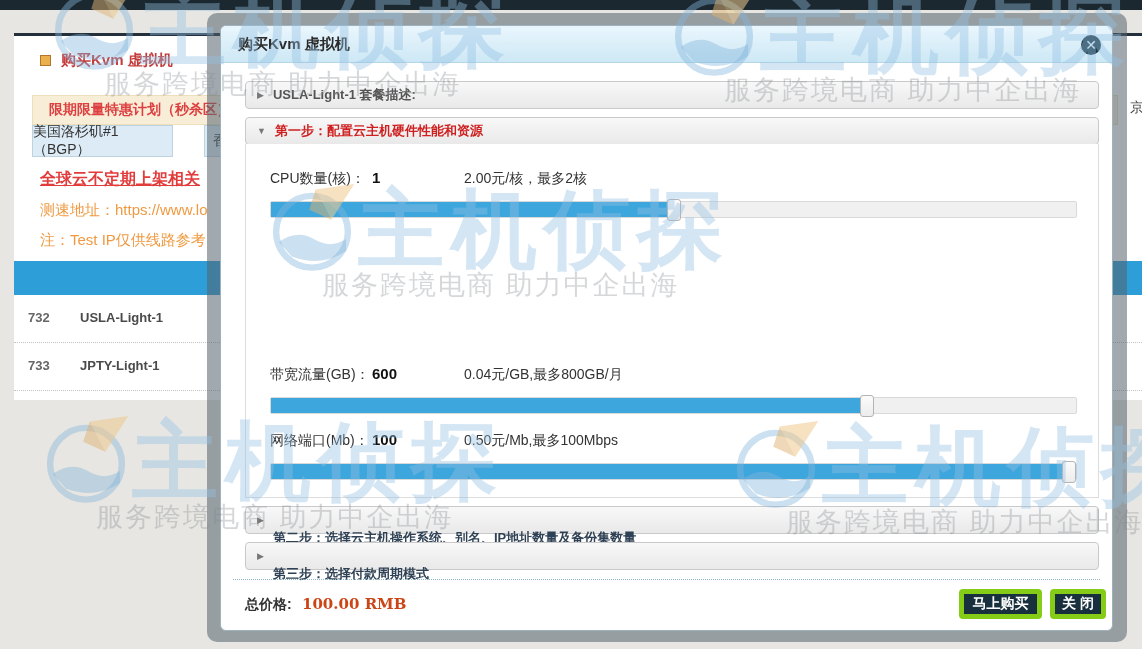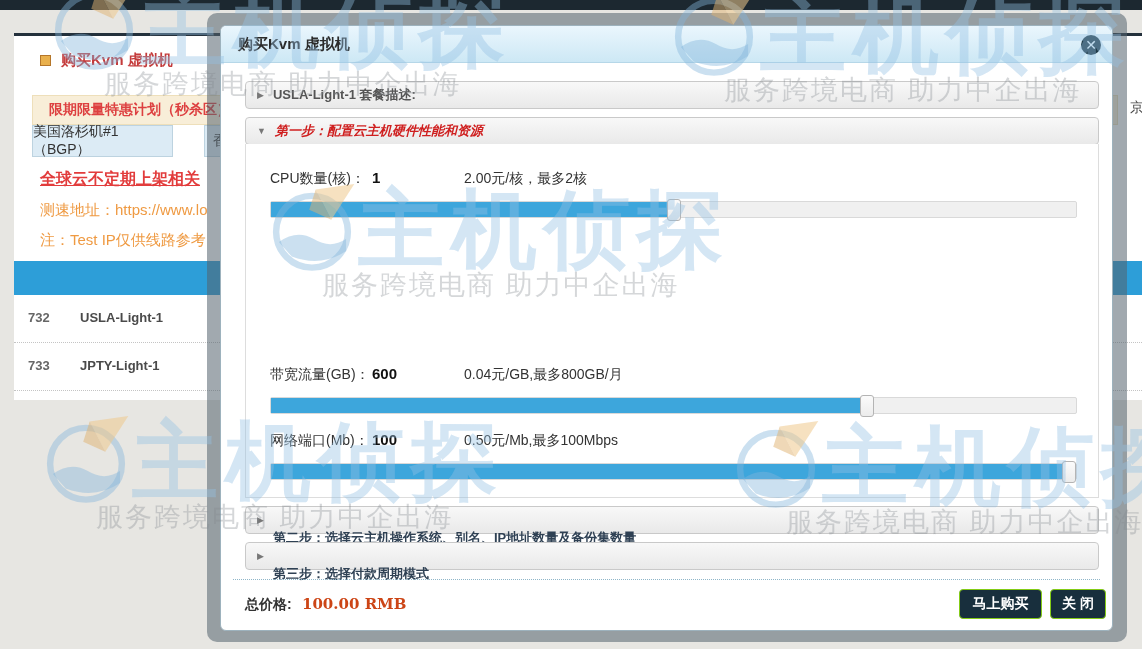--- a/index.html
+++ b/index.html
@@ -35,35 +35,35 @@
   
   .modal-border { position:absolute; left:207px; top:13px; width:920px; height:629px; background:rgba(84,99,110,0.55); border-radius:10px; z-index:10; }
   .modal { position:absolute; left:13px; top:12px; width:893px; height:606px; background:#fff; border:1px solid #9db2bd; border-radius:6px; overflow:hidden; }
   .titlebar { position:absolute; left:0; top:0; width:100%; height:37px; background:linear-gradient(#eaf6fd,#cde8f5); border-bottom:1px solid #b6d7e8; border-radius:5px 5px 0 0; }
   .mtitle { position:absolute; left:17px; top:9px; font-size:15px; font-weight:bold; color:#2b2b2b; }
   .closebtn { position:absolute; right:11px; top:9px; width:20px; height:20px; background:#1f3a47; border-radius:50%; color:#dfeef5; font-size:14px; font-weight:bold; display:flex; align-items:center; justify-content:center; cursor:pointer; line-height:1; }
   .acc { position:absolute; left:24px; right:13px; height:28px; background:linear-gradient(#f8f8f8,#e9e9e9); border:1px solid #c9c9c9; border-radius:4px; display:flex; align-items:center; font-size:13px; font-weight:bold; color:#555; }
   .acc .arr { color:#777; font-size:9px; margin:0 9px 0 11px; }
   .acc1 { top:55px; }
   .step1-head { top:91px; }
-  .step1-head .txt { color:#cf1f1f;font-style:italic; }
+  .step1-head .txt { color:#cf1f1f; }
   .step2 { top:480px; } .step3 { top:516px; }
   .step2 .txt, .step3 .txt { color:#2f4154;margin-top:36px; }
   .step1-body { position:absolute; left:24px; right:13px; top:118px; height:354px; background:#fff; border:1px solid #ddd; border-top:none; }
   .srow { position:absolute; left:0; width:100%; height:60px; }
   .srow .slabel { position:absolute; left:24px; top:0; font-size:14px; color:#333; }
   .srow .svalue { position:absolute; left:126px; top:-1px; font-size:15px; font-weight:bold; color:#111; }
   .srow .sprice { position:absolute; left:218px; top:0; font-size:14px; color:#333; }
   .slider { position:absolute; left:24px; top:31px; width:807px; height:17px; background:#f0f0f0; border:1px solid #d9d9d9; border-radius:2px; }
   .slider .fill { position:absolute; left:0; top:0; height:100%; background:#3da6dc; }
   .slider .handle { position:absolute; top:-3px; width:14px; height:22px; background:linear-gradient(#fbfbfb,#ececec); border:1px solid #b4b4b4; border-radius:3px; cursor:pointer; }
   .dotline { position:absolute; left:12px; right:12px; top:553px; border-top:1px dotted #8fb6c9; }
   .total-label { position:absolute; left:24px; top:570px; font-size:14px; font-weight:bold; color:#333; }
   .total-value { position:absolute; left:81px; top:569px; font-family:"DejaVu Serif","Liberation Serif",serif; font-size:15px; font-weight:bold; color:#cc4516; }
-  .mbtn { position:absolute; top:563px; height:30px; background:#182f3d; color:#fff; border:1px solid #84cc16; border-radius:4px; font-size:14px; font-weight:bold; font-family:inherit; cursor:pointer; }
+  .mbtn { position:absolute; top:563px; height:30px; background:#182f3d; color:#fff; border:5px solid #84cc16; border-radius:4px; font-size:14px; font-weight:bold; font-family:inherit; cursor:pointer; }
   .buy { left:738px; width:83px; }
   .close2 { left:829px; width:56px; }
 
   
   .wm { position:absolute; z-index:40; pointer-events:none; white-space:nowrap; }
   .wm-row { display:flex; align-items:flex-start; }
   .wm-logo { width:92px; height:92px; }
   .wm-big { font-size:86px; font-weight:bold; letter-spacing:7px; line-height:92px; color:rgba(147,192,228,0.40); }
   .wm-sub { margin:-8px 0 0 56px; font-size:27px; letter-spacing:2px; color:rgba(132,138,143,0.34); }
   .wm1 { left:48px;  top:-18px; }

